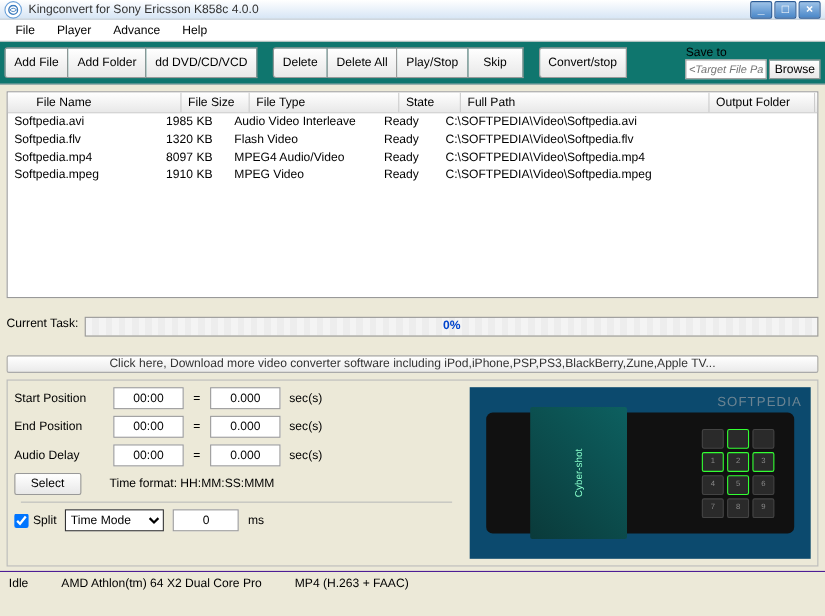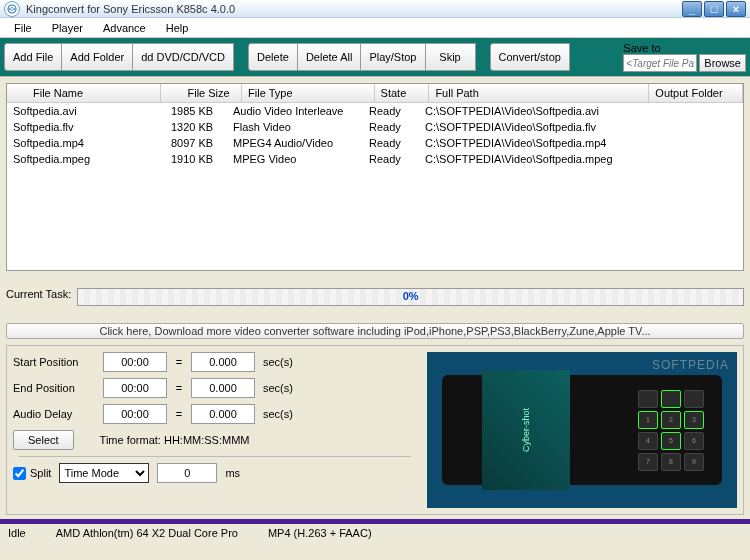--- a/index.html
+++ b/index.html
@@ -18,21 +18,21 @@
 .tgroup { display: flex; margin-right: 14px; }
 .tgroup .tbtn + .tbtn { border-left: none; }
 .saveto { margin-left: auto; display: flex; flex-direction: column; font-size: 10px; }
 .saverow { display: flex; align-items: center; gap: 2px; }
 .saveto input { width: 74px; height: 18px; border: 1px solid #999; padding: 0 2px; font-style: italic; color: #555; font-size: 10px; }
 .listpanel { margin: 6px; border: 1px solid #999; background: #fff; height: 188px; overflow: hidden; }
 .listhead { display: flex; background: linear-gradient(#fff,#e8e8e8); border-bottom: 1px solid #ccc; padding-left: 20px; }
 .listhead .col { padding: 3px 6px; border-right: 1px solid #ccc; font-weight: normal; }
 .listbody .row { display: flex; }
 .listbody .cell { padding: 2px 6px; white-space: nowrap; overflow: hidden; }
-.c0 { width: 138px; } .c1 { width: 62px; margin-left: 20px; } .c2 { width: 136px; } .c3 { width: 56px; } .c4 { width: 226px; } .c5 { width: 96px; }
+.c0 { width: 138px; } .c1 { width: 62px; } .c2 { width: 136px; } .c3 { width: 56px; } .c4 { width: 226px; } .c5 { width: 96px; }
 .taskrow { margin: 17px 6px; display: flex; align-items: flex-start; gap: 6px; }
 .progress { flex: 1; height: 18px; border: 1px solid #999; background: repeating-linear-gradient(90deg,#f4f4f4 0,#f4f4f4 6px,#ededed 6px,#ededed 12px); position: relative; }
 .progress .pct { position: absolute; left: 50%; top: 1px; transform: translateX(-50%); color: #0044cc; font-weight: bold; }
 .promo { margin: 6px; height: 16px; border: 1px solid #aaa; background: linear-gradient(#fff,#eaeaea); display: flex; align-items: center; justify-content: center; color: #333; cursor: pointer; border-radius: 2px; }
 .bottom { margin: 4px 6px; display: flex; gap: 10px; border: 1px solid #bbb; padding: 6px; background: #ece9d8; }
 .leftpanel { flex: 1; }
 .fr { display: flex; align-items: center; gap: 6px; margin-bottom: 6px; }
 .fr label { width: 84px; }
 .fr input[type=text] { width: 64px; height: 20px; border: 1px solid #999; text-align: center; background: #fff; }
 .fr .eq { width: 12px; text-align: center; }
@@ -42,21 +42,21 @@
 .splitrow { display: flex; align-items: center; gap: 8px; margin-top: 6px; }
 .splitrow select { height: 20px; border: 1px solid #333; background: #fff; width: 90px; }
 .splitrow input[type=text] { width: 60px; height: 20px; border: 1px solid #999; text-align: center; }
 .preview { width: 310px; height: 156px; background: #0c4a6e; position: relative; display: flex; align-items: center; justify-content: center; }
 .watermark { position: absolute; top: 6px; right: 8px; color: #aaa; font-size: 12px; letter-spacing: 1px; opacity: .6; }
 .phone { width: 280px; height: 110px; background: #111; border-radius: 6px; display: flex; align-items: center; }
 .phone .screen { width: 120px; height: 88px; background: linear-gradient(135deg,#0a3a3a,#0d6060); margin-left: 24px; border-radius: 2px; display: flex; align-items: center; justify-content: center; color: #8fc; font-size: 9px; transform: rotate(-90deg); transform-origin: center; }
 .phone .keys { flex: 1; display: grid; grid-template-columns: repeat(3,20px); grid-template-rows: repeat(4,18px); gap: 3px; padding: 6px 18px 6px 6px; justify-content: end; }
 .phone .key { background: #2a2a2a; border: 1px solid #444; border-radius: 2px; color: #888; font-size: 7px; display: flex; align-items: center; justify-content: center; }
 .phone .key.hl { border: 1px solid #3f3; }
-.status { height: 22px; border-top: 5px solid #4c1d95; display: flex; align-items: center; padding: 0 8px; gap: 30px; background: #ece9d8; margin-top: 2px; }
+.status { height: 22px; border-top: 1px solid #4c1d95; display: flex; align-items: center; padding: 0 8px; gap: 30px; background: #ece9d8; margin-top: 2px; }
 .chk { display: flex; align-items: center; gap: 4px; }
 .chk input { width: 13px; height: 13px; }
 .hline { border-top: 1px solid #bbb; margin: 2px 6px; }
 </style>
 </head>
 <body>
 
 <div class="titlebar">
   <span class="icon">
       <svg viewBox="0 0 10 10">

